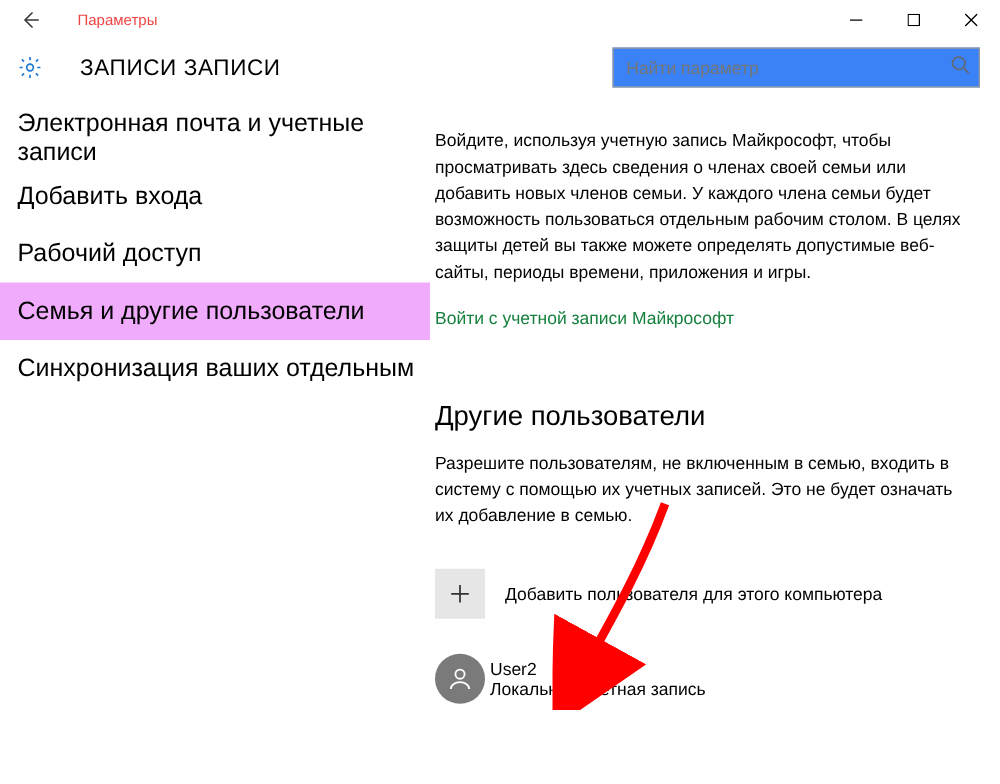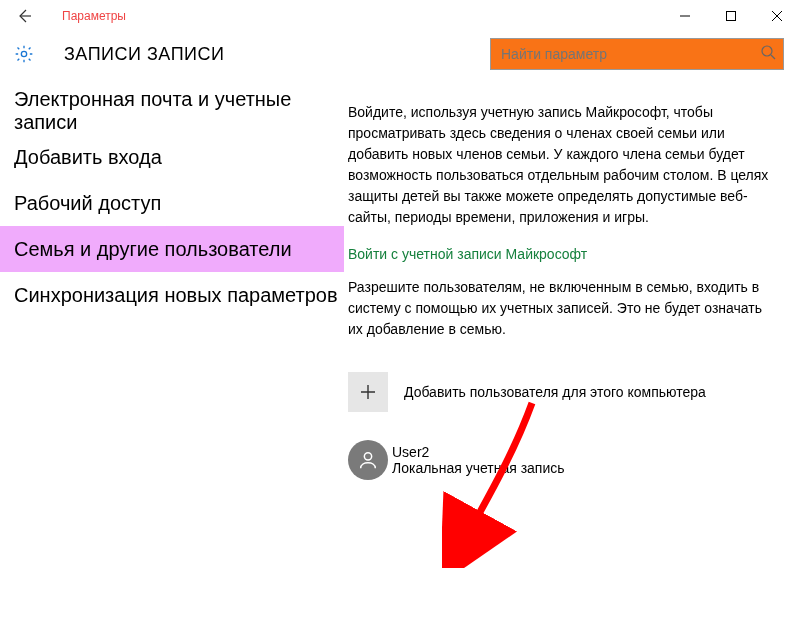--- a/index.html
+++ b/index.html
@@ -9,21 +9,21 @@
   .titlebar .title { margin-left: 24px; font-size: 12px; color: #ef4444; }
   .titlebar .wincontrols { margin-left: auto; display: flex; }
   .titlebar .wincontrols .wc { width: 46px; height: 32px; display: flex; align-items: center; justify-content: center; color: #000; }
   .header { display: flex; align-items: center; padding: 6px 16px 18px 14px; }
   .header .gear { width: 20px; height: 20px; color: #1a66c2; display: flex; align-items: center; justify-content: center; }
   .header h1 { font-weight: 400; font-size: 18px; letter-spacing: 0.5px; margin-left: 30px; }
   .searchwrap { margin-left: auto; }
   .searchbox { position: relative; }
   .searchbox input {
     width: 294px; height: 32px; border: 1px solid #999; padding: 0 32px 0 10px;
-    font-size: 14px; background: #f97316; outline: none;
+    font-size: 14px; background: #3b82f6; outline: none;
   }
   .searchbox .sicon { position: absolute; right: 8px; top: 50%; transform: translateY(-50%); color: #666; }
   .body { display: flex; height: calc(627px - 32px - 56px); }
   .sidebar { width: 344px; }
   .sidebar .item {
     height: 46px; display: flex; align-items: center; padding-left: 14px;
     font-size: 20px; color: #000; cursor: default;
   }
   .sidebar .item.selected { background: #f0abfc; color: #000; }
   .content { flex: 1; padding: 14px 22px 0 4px; }
@@ -106,28 +106,29 @@
     <div class="item">
         <span>Добавить входа</span>
       </div>
     <div class="item">
         <span>Рабочий доступ</span>
       </div>
     <div class="item selected">
         <span>Семья и другие пользователи</span>
       </div>
     <div class="item">
-        <span>Синхронизация новых параметров</span>
+        <span>Синхронизация ваших отдельным</span>
       </div>
   </div>
 
   <div class="content">
     <p class="intro">Войдите, используя учетную запись Майкрософт, чтобы просматривать здесь сведения о членах своей семьи или добавить новых членов семьи. У каждого члена семьи будет возможность пользоваться отдельным рабочим столом. В целях защиты детей вы также можете определять допустимые веб-сайты, периоды времени, приложения и игры.</p>
     <a href="#" class="mslink">Войти с учетной записи Майкрософт</a>
 
+    <h2>Другие пользователи</h2>
     <p class="sub">Разрешите пользователям, не включенным в семью, входить в систему с помощью их учетных записей. Это не будет означать их добавление в семью.</p>
 
     <div class="adduser">
       <div class="plusbox">
         <svg width="18" height="18" viewBox="0 0 18 18" stroke="#333" stroke-width="1.4">
             <path d="M9 2v14M2 9h14"></path>
           </svg>
       </div>
       <div class="label">Добавить пользователя для этого компьютера</div>
     </div>

